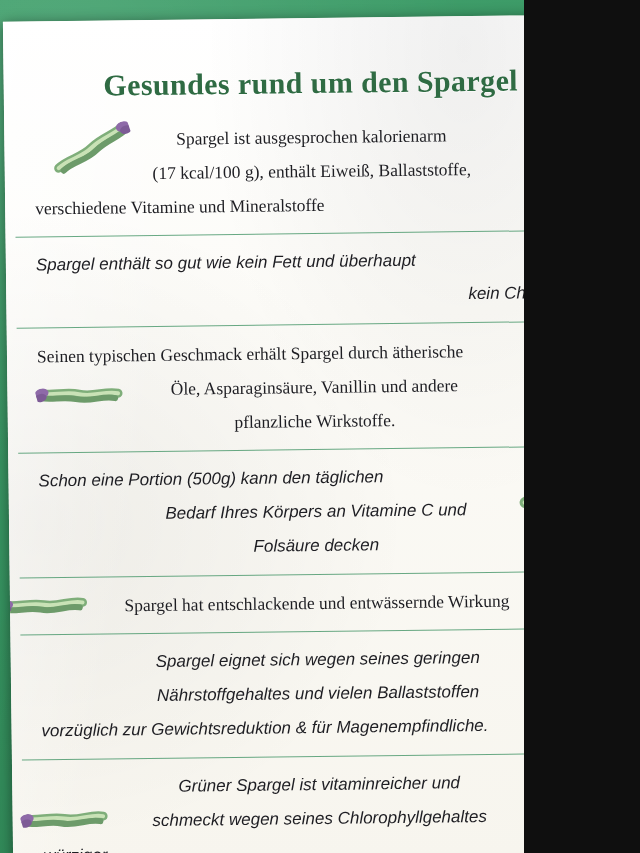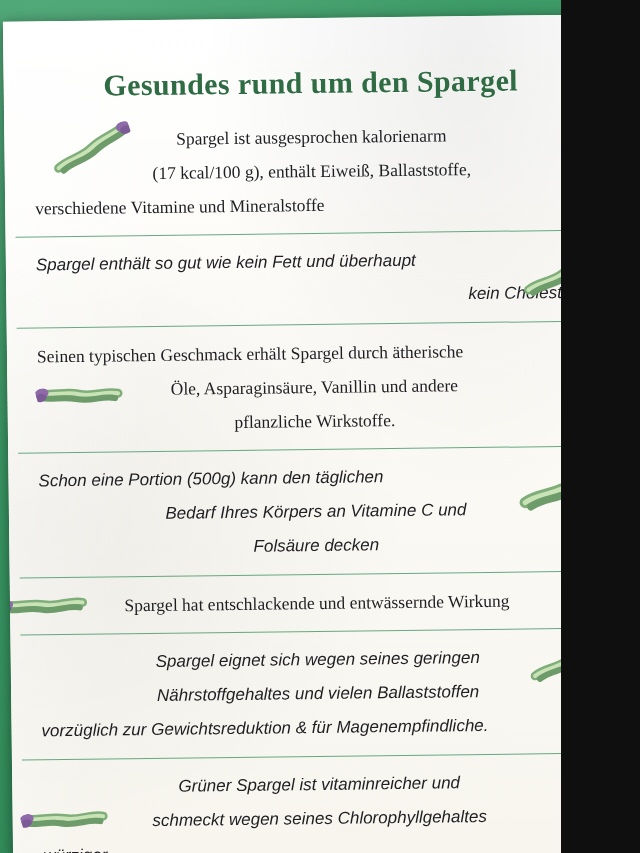--- a/index.html
+++ b/index.html
@@ -7,21 +7,20 @@
     padding: 0;
     background: #0f0f0f;
   }
   #screen {
     position: relative;
     width: 524px;
     height: 853px;
     overflow: hidden;
     background: #3f9d6a;
     font-family: "Liberation Serif", serif;
-    padding-left: 37px;
   }
   
   .bg-cloth {
     position: absolute;
     inset: 0;
     background:
       radial-gradient(circle at 12% 8%, rgba(255,255,255,0.10), rgba(0,0,0,0) 45%),
       radial-gradient(circle at 90% 95%, rgba(0,0,0,0.25), rgba(0,0,0,0) 55%),
       linear-gradient(160deg, #41a06c 0%, #399663 40%, #2f8857 100%);
   }

